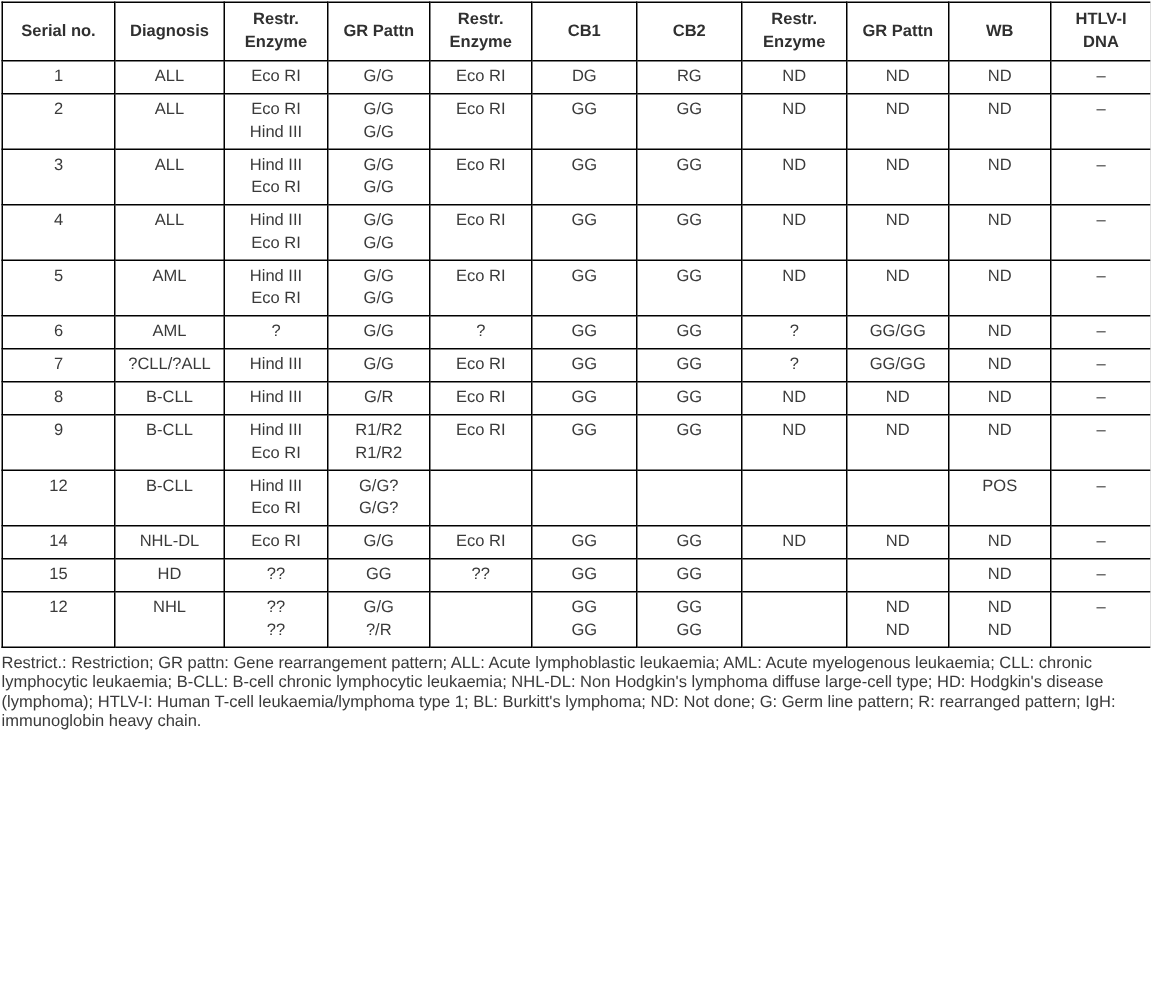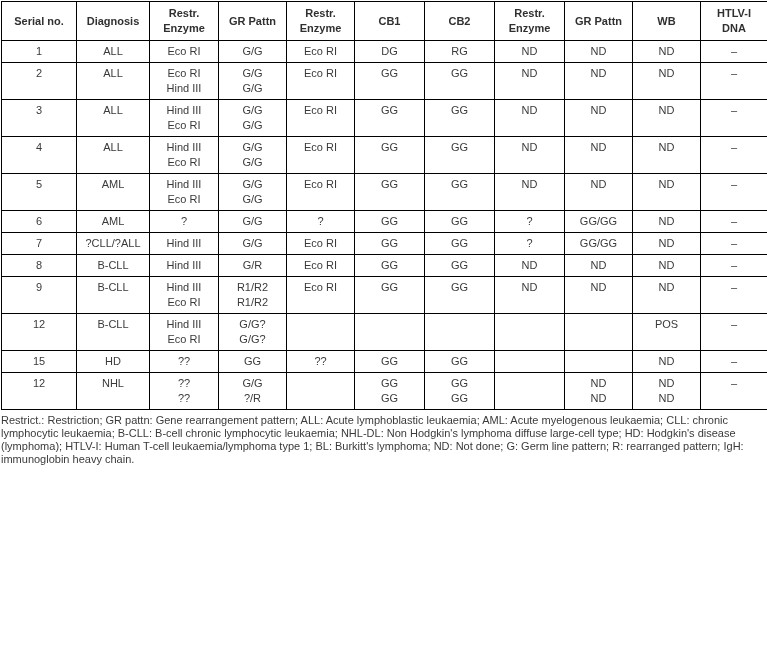--- a/index.html
+++ b/index.html
@@ -235,20 +235,33 @@
 G/G?</td>
           <td></td>
           <td></td>
           <td></td>
           <td></td>
           <td></td>
           <td>POS</td>
           <td>–</td>
         </tr>
         <tr>
+          <td>14</td>
+          <td>NHL-DL</td>
+          <td>Eco RI</td>
+          <td>G/G</td>
+          <td>Eco RI</td>
+          <td>GG</td>
+          <td>GG</td>
+          <td>ND</td>
+          <td>ND</td>
+          <td>ND</td>
+          <td>–</td>
+        </tr>
+        <tr>
           <td>15</td>
           <td>HD</td>
           <td>??</td>
           <td>GG</td>
           <td>??</td>
           <td>GG</td>
           <td>GG</td>
           <td></td>
           <td></td>
           <td>ND</td>

